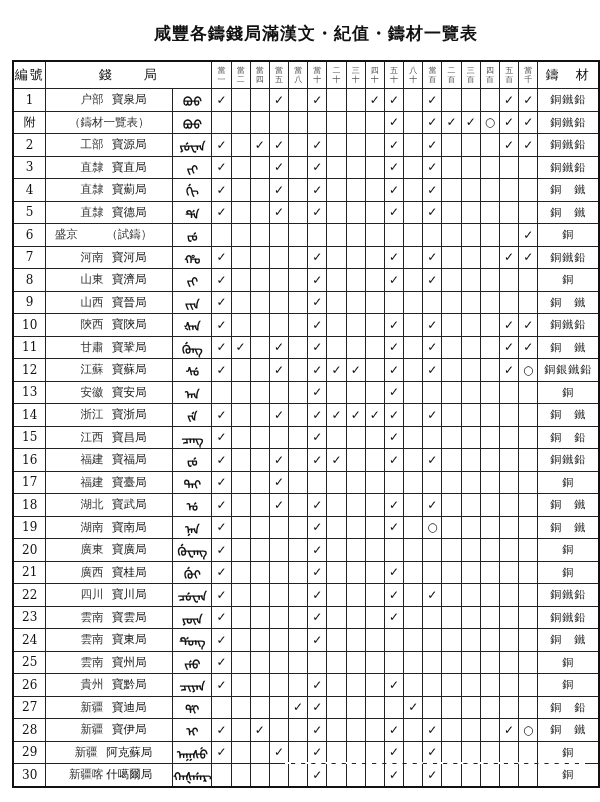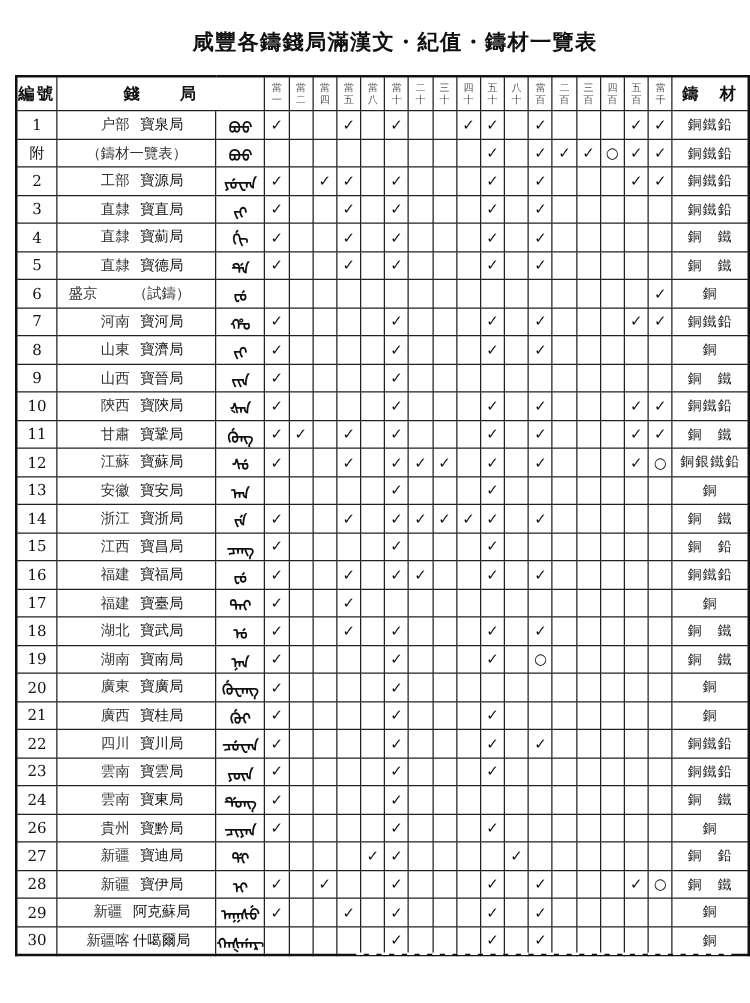--- a/index.html
+++ b/index.html
@@ -1,21 +1,21 @@
 <!DOCTYPE html>
 <html><head>
 <meta charset="utf-8">
 <style>
   html, body { margin:0; padding:0; background:#ffffff; }
   body { width:600px; height:802px; overflow:hidden; position:relative; font-family:"DejaVu Serif", serif; color:#111; }
   .title { position:absolute; left:0; top:22px; width:600px; text-align:center; font-family:"DejaVu Sans", sans-serif; font-weight:bold; font-size:17px; letter-spacing:1px; color:#111;padding-left:16px; }
   table.main { position:absolute; left:12px; top:60px; border-collapse:collapse; table-layout:fixed; border:2px solid #111; }
   table.main td, table.main th { border:1.5px solid #222; padding:0; text-align:center; vertical-align:middle; overflow:hidden; white-space:nowrap; }
   th { font-weight:normal; height:26px; }
-  th.hdr-big { font-size:13px; font-weight:bold; letter-spacing:2px; }
+  th.hdr-big { font-size:13px; font-weight:normal; letter-spacing:2px; }
   th.hdr-val { font-size:8px; line-height:9px; color:#555; }
   th.hdr-val span { display:block; }
   td { height:21.5px; font-size:12px; }
   td.num { font-size:12px; }
   td.name { font-size:11.5px; text-align:left; padding-left:8px; }
   td.name .prov { display:inline-block; width:40px; text-align:center; color:#333; }
   td.name .bureau { font-weight:normal; color:#111; }
   td.name .note { display:inline-block; width:86px; text-align:center; color:#333; }
   td.manchu { font-size:12px; font-weight:bold; }
   td.v { font-size:12px; color:#111; }
@@ -696,20 +696,43 @@
         <td class="v"></td>
         <td class="v"></td>
         <td class="v"></td>
         <td class="v"></td>
         <td class="v"></td>
         <td class="v"></td>
         <td class="v"></td>
         <td class="mat">銅　鐵</td>
       </tr>
       <tr>
+        <td class="num">25</td>
+        <td class="name"><span class="prov">雲南</span><span class="bureau">寶州局</span></td>
+        <td class="manchu">ᠵᡝᠣ</td>
+        <td class="v">✓</td>
+        <td class="v"></td>
+        <td class="v"></td>
+        <td class="v"></td>
+        <td class="v"></td>
+        <td class="v"></td>
+        <td class="v"></td>
+        <td class="v"></td>
+        <td class="v"></td>
+        <td class="v"></td>
+        <td class="v"></td>
+        <td class="v"></td>
+        <td class="v"></td>
+        <td class="v"></td>
+        <td class="v"></td>
+        <td class="v"></td>
+        <td class="v"></td>
+        <td class="mat">銅</td>
+      </tr>
+      <tr>
         <td class="num">26</td>
         <td class="name"><span class="prov">貴州</span><span class="bureau">寶黔局</span></td>
         <td class="manchu">ᠴᡳᠶᠠᠨ</td>
         <td class="v">✓</td>
         <td class="v"></td>
         <td class="v"></td>
         <td class="v"></td>
         <td class="v"></td>
         <td class="v">✓</td>
         <td class="v"></td>

